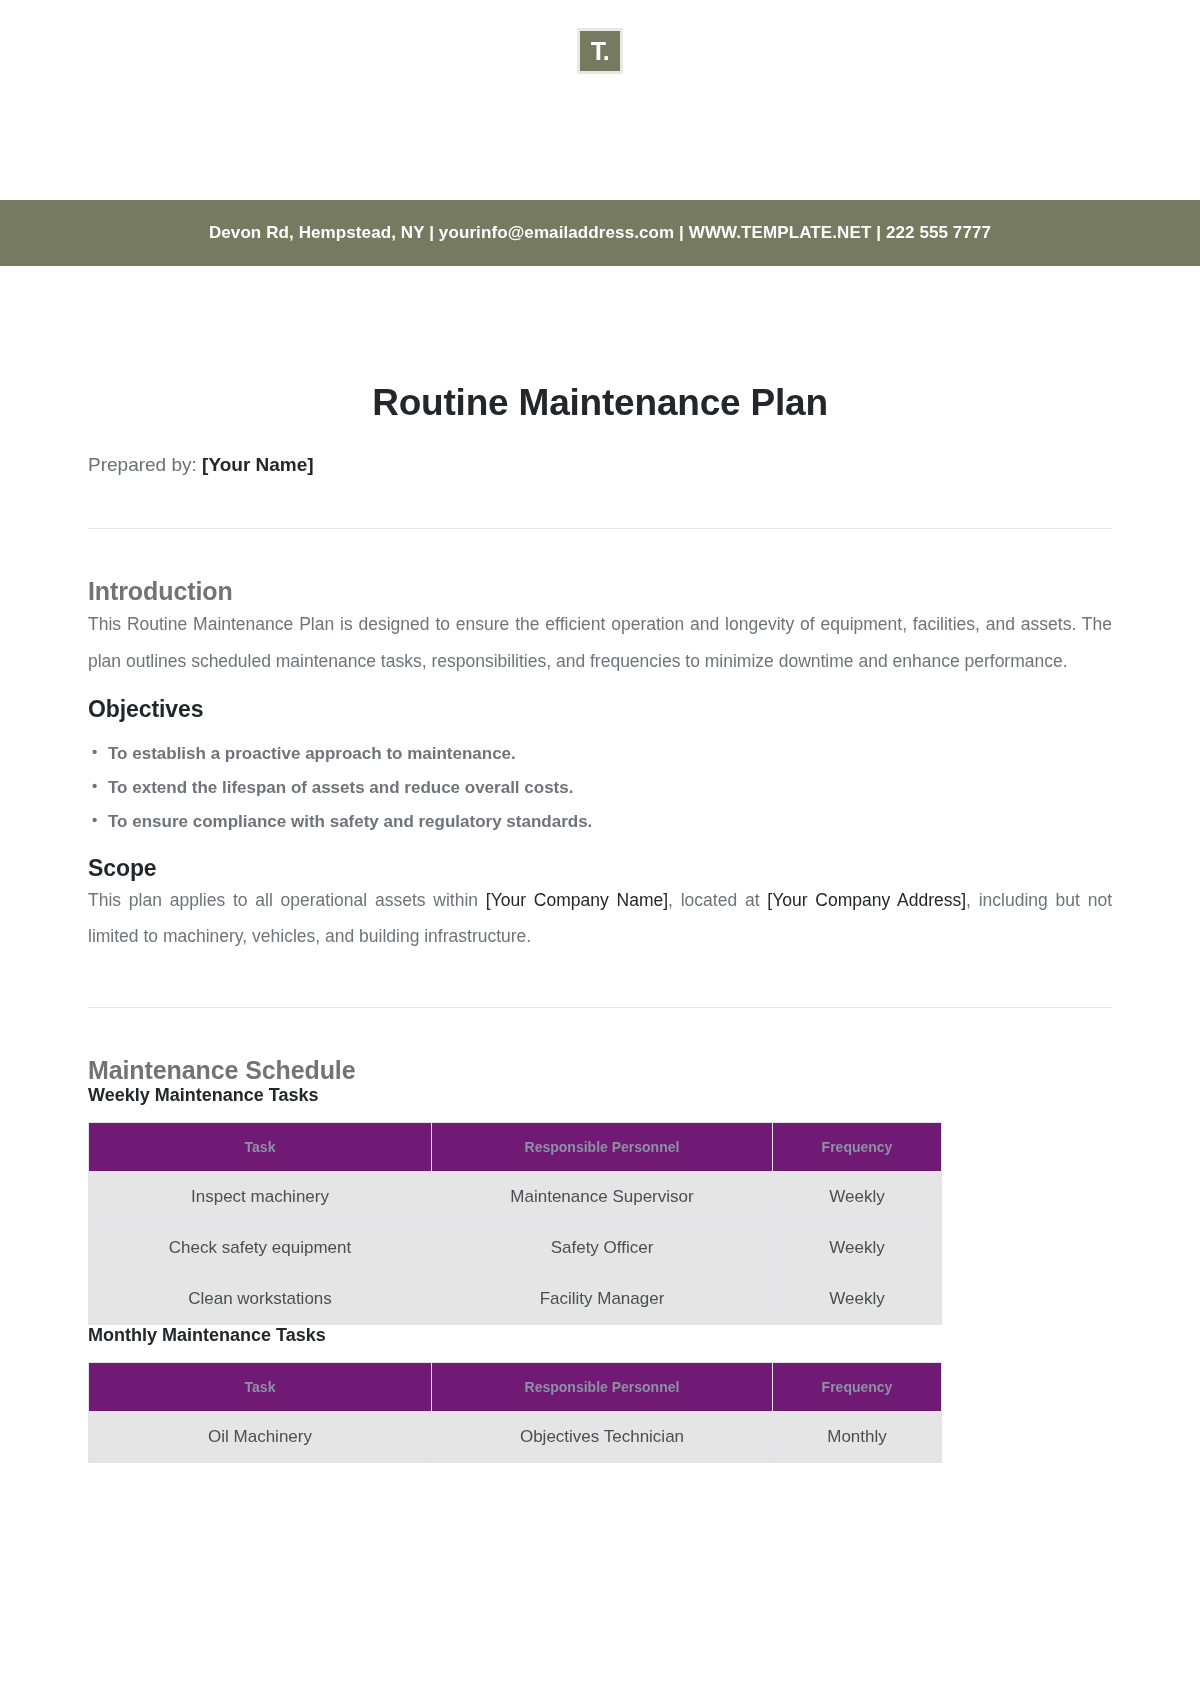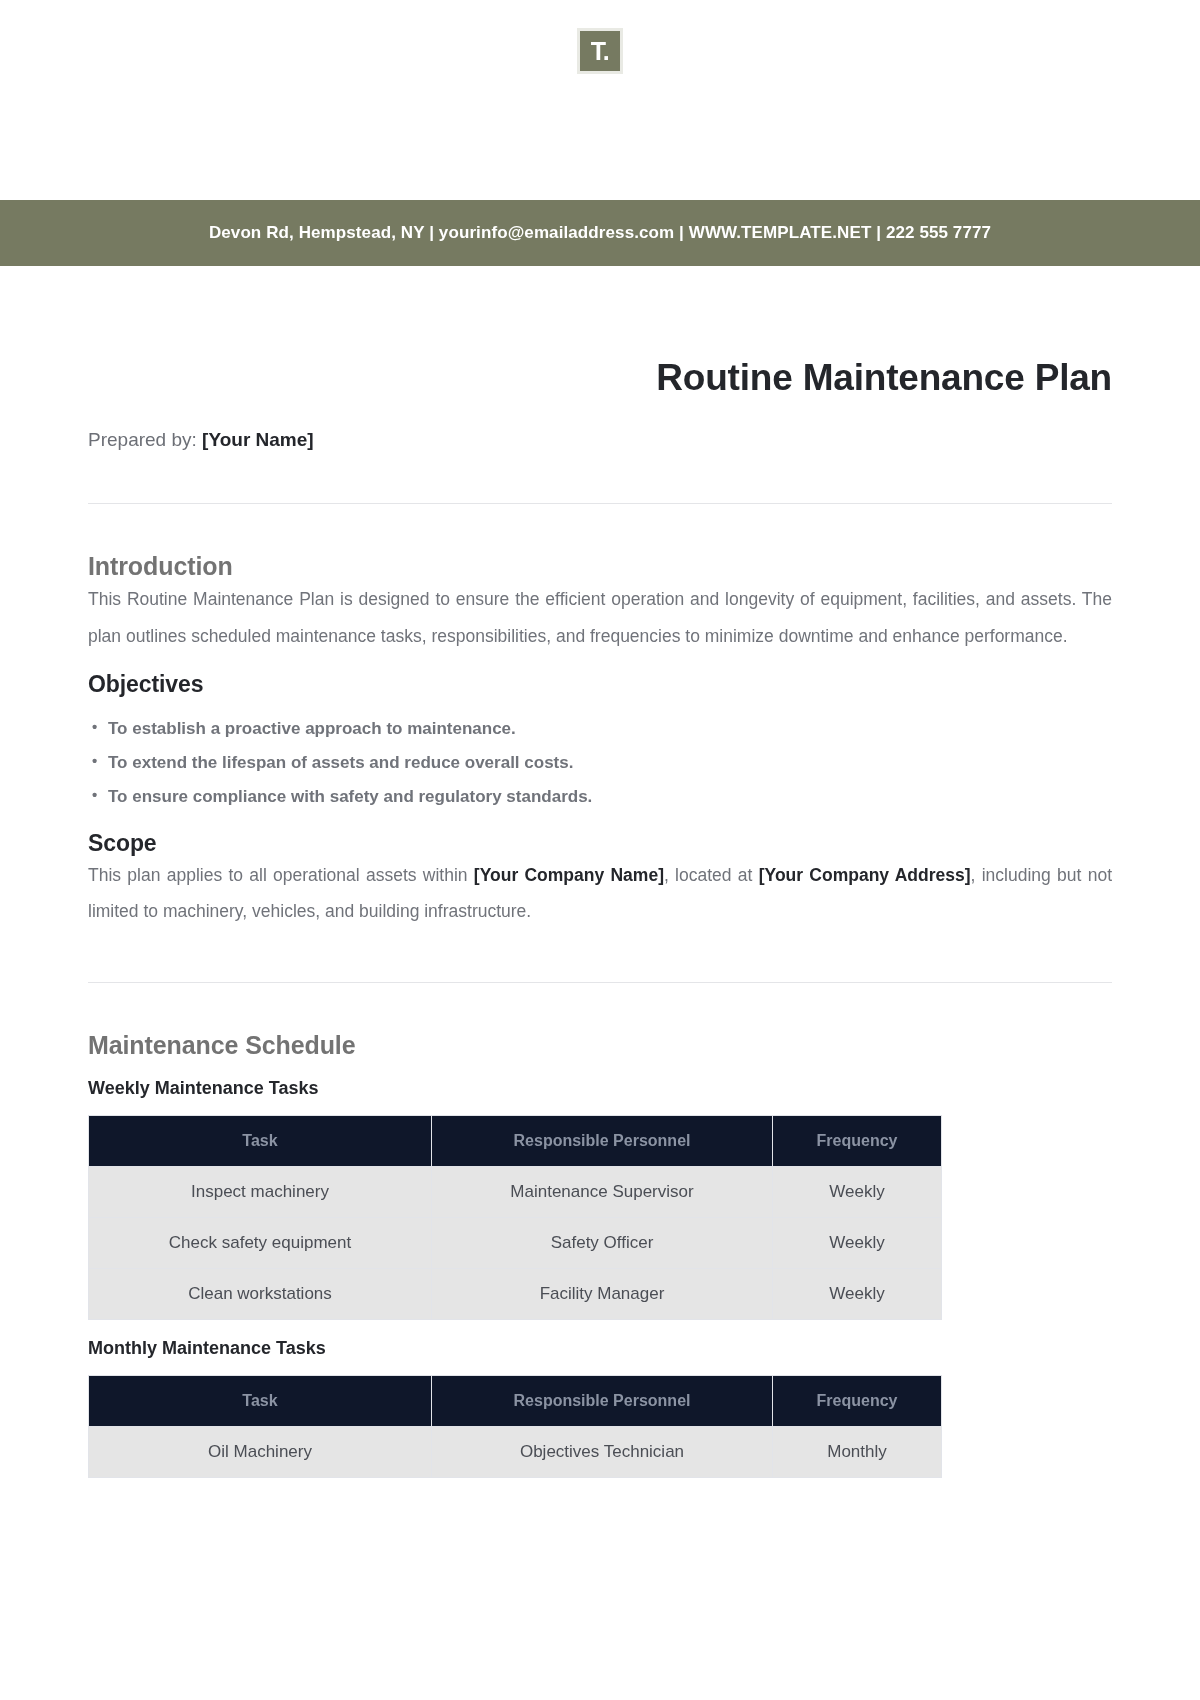--- a/index.html
+++ b/index.html
@@ -62,25 +62,25 @@
     letter-spacing: 0.1px;
     white-space: nowrap;
   }
 
   
   .doc-body {
     padding: 0 88px;
   }
 
   .doc-title {
-    text-align: right;
+    text-align: center;
     font-size: 37px;
     font-weight: bold;
     color: #24262b;
-    margin-top: 91px;
+    margin-top: 116px;
     letter-spacing: -0.2px;
   }
 
   .prepared-line {
     margin-top: 30px;
     font-size: 19px;
     color: #6c6f76;
   }
   .prepared-line .ph {
     color: #24262b;
@@ -106,32 +106,31 @@
     font-weight: bold;
     color: #24262b;
     margin-top: 16px;
     letter-spacing: -0.1px;
   }
 
   .h4 {
     font-size: 18px;
     font-weight: bold;
     color: #24262b;
-    margin-top: 18px;
   }
 
   .para {
     font-size: 17.5px;
     line-height: 2.1;
     color: #70737a;
     text-align: justify;
   }
   .para .ph {
     color: #24262b;
-    font-weight: bold;
+    font-weight: normal;
   }
 
   .bullets {
     margin-top: 14px;
     list-style: none;
   }
   .bullets li {
     font-size: 17px;
     line-height: 2.0;
     color: #70737a;
@@ -152,23 +151,23 @@
     width: 853px;
     border-collapse: collapse;
     margin-top: 16px;
     table-layout: fixed;
   }
   table.sched col.c1 { width: 343px; }
   table.sched col.c2 { width: 341px; }
   table.sched col.c3 { width: 169px; }
 
   table.sched th {
-    background: #0f172a;
+    background: #701a75;
     color: #8b93a3;
-    font-size: 16px;
+    font-size: 14px;
     font-weight: bold;
     text-align: center;
     padding: 16px 4px;
     border: 1px solid #e2e4e9;
   }
   table.sched td {
     background: #e5e5e5;
     color: #4b4e55;
     font-size: 17px;
     text-align: center;

